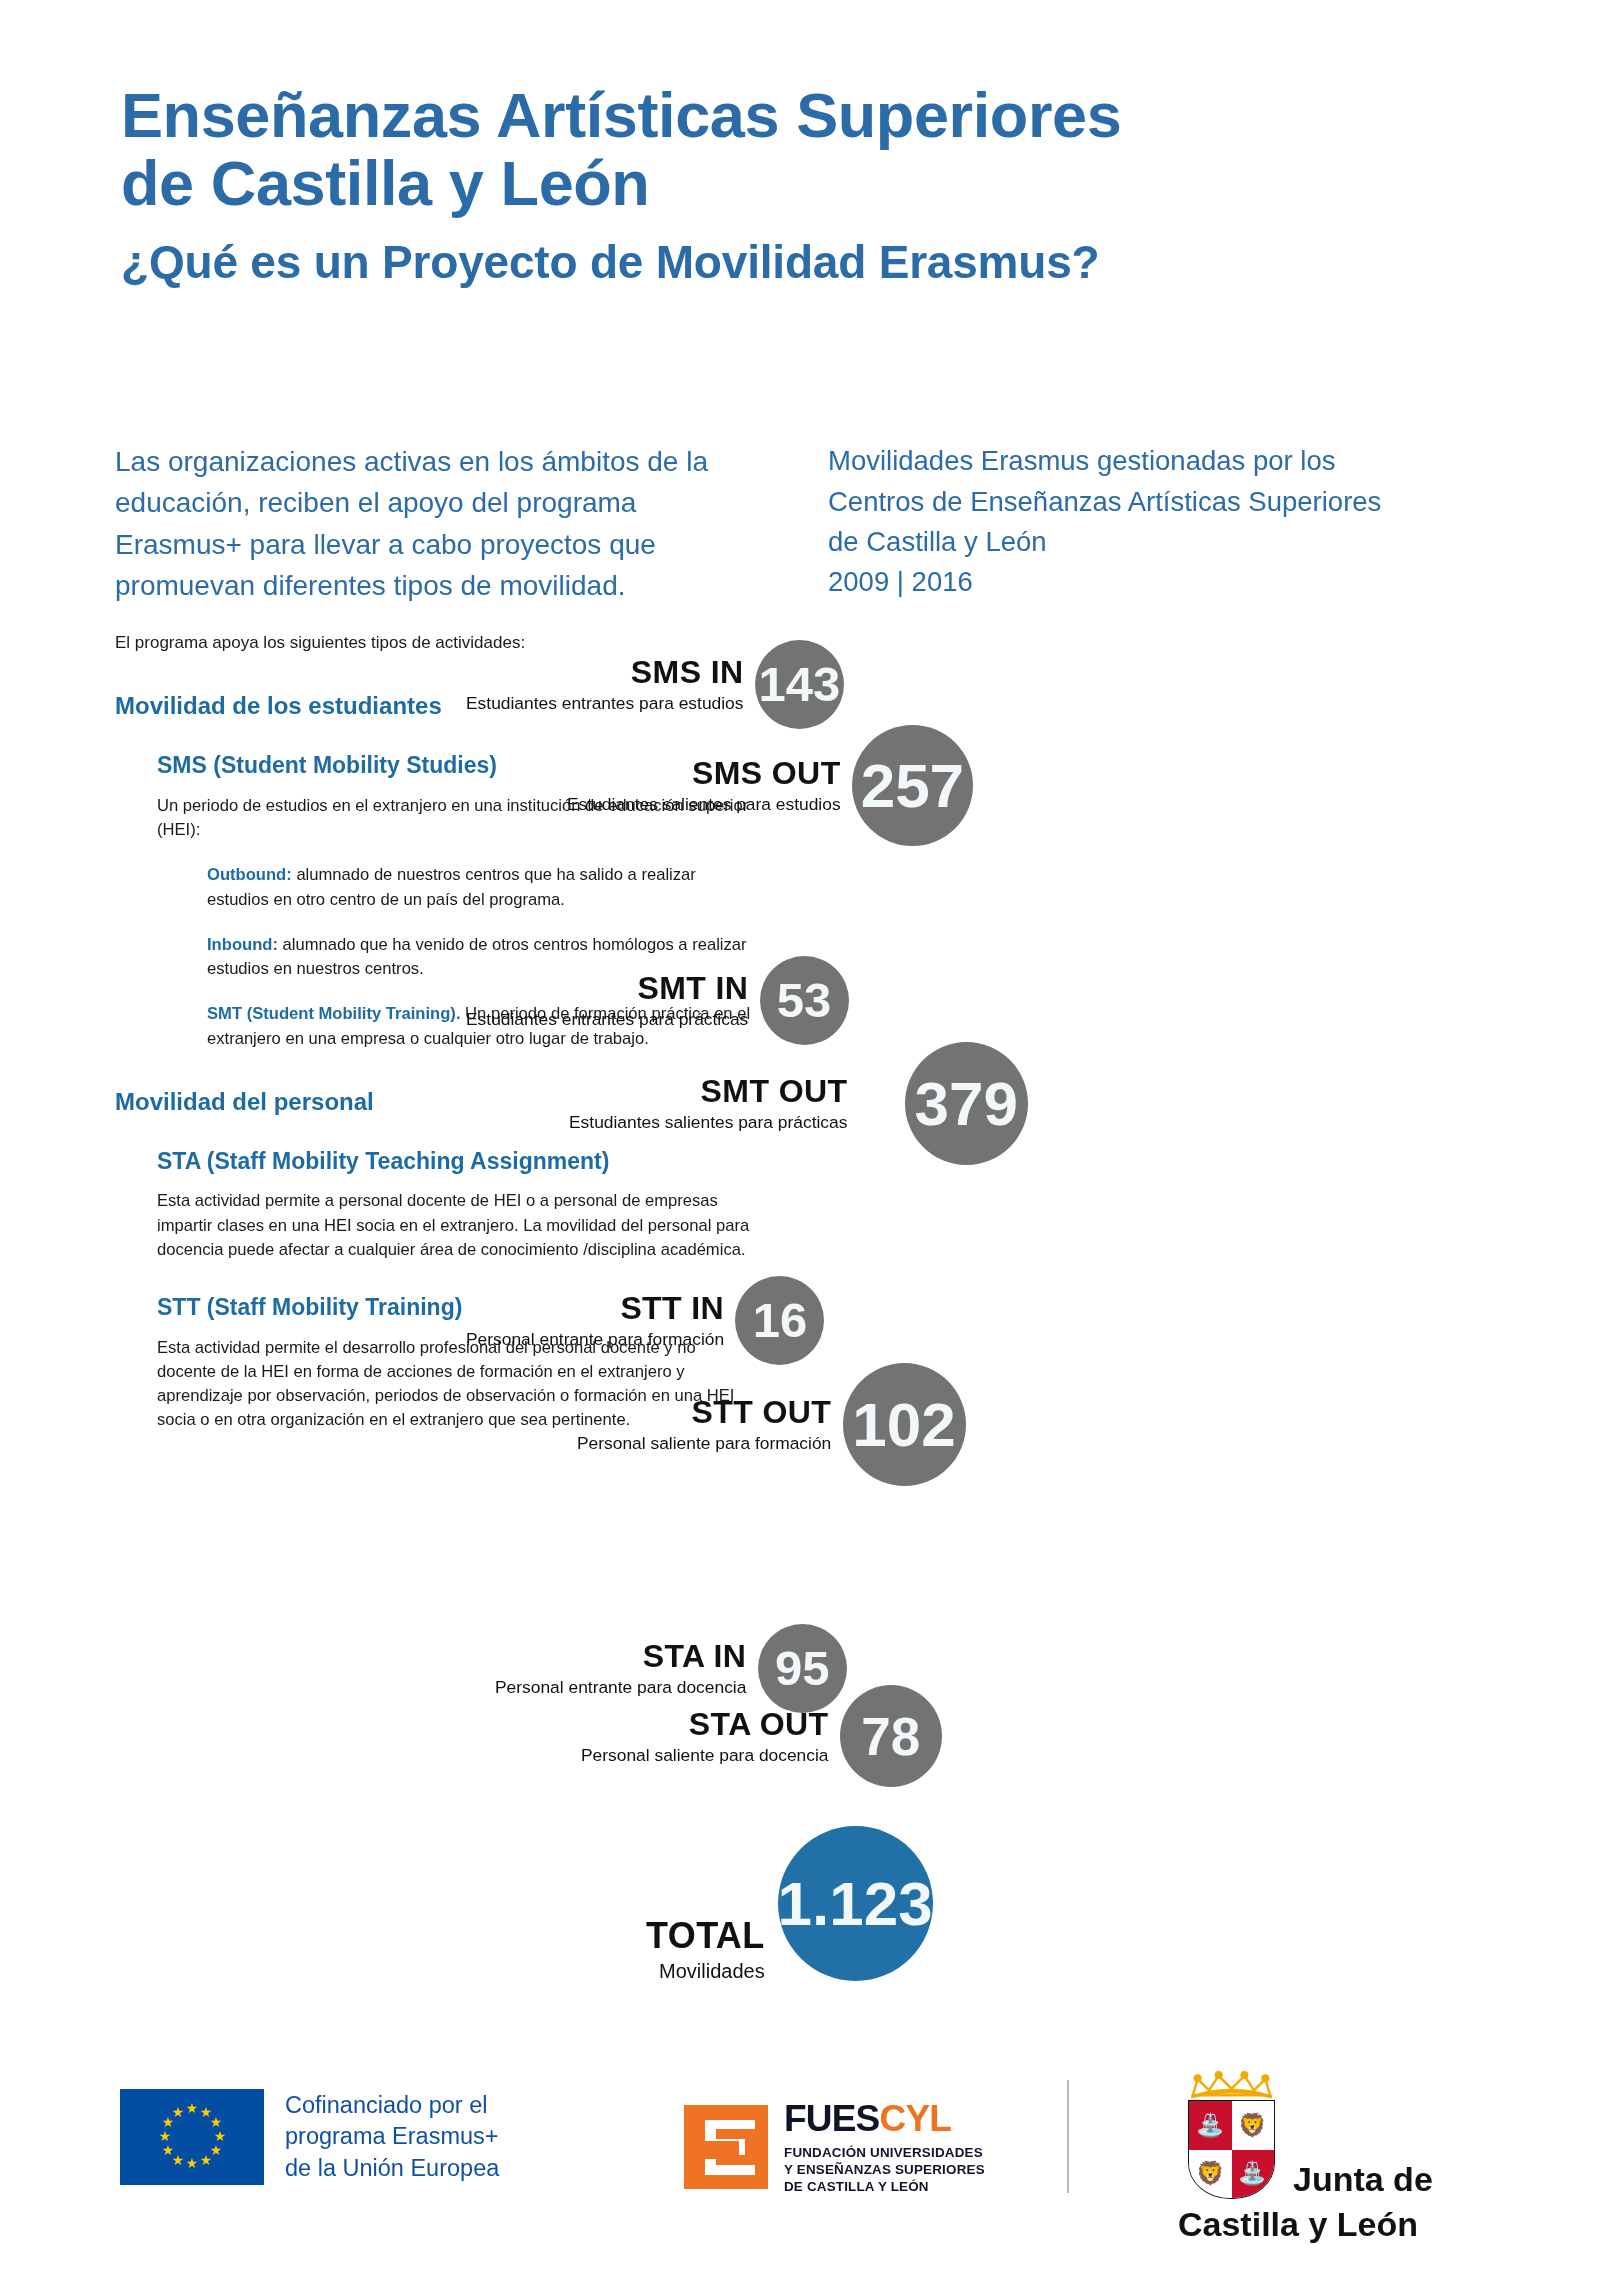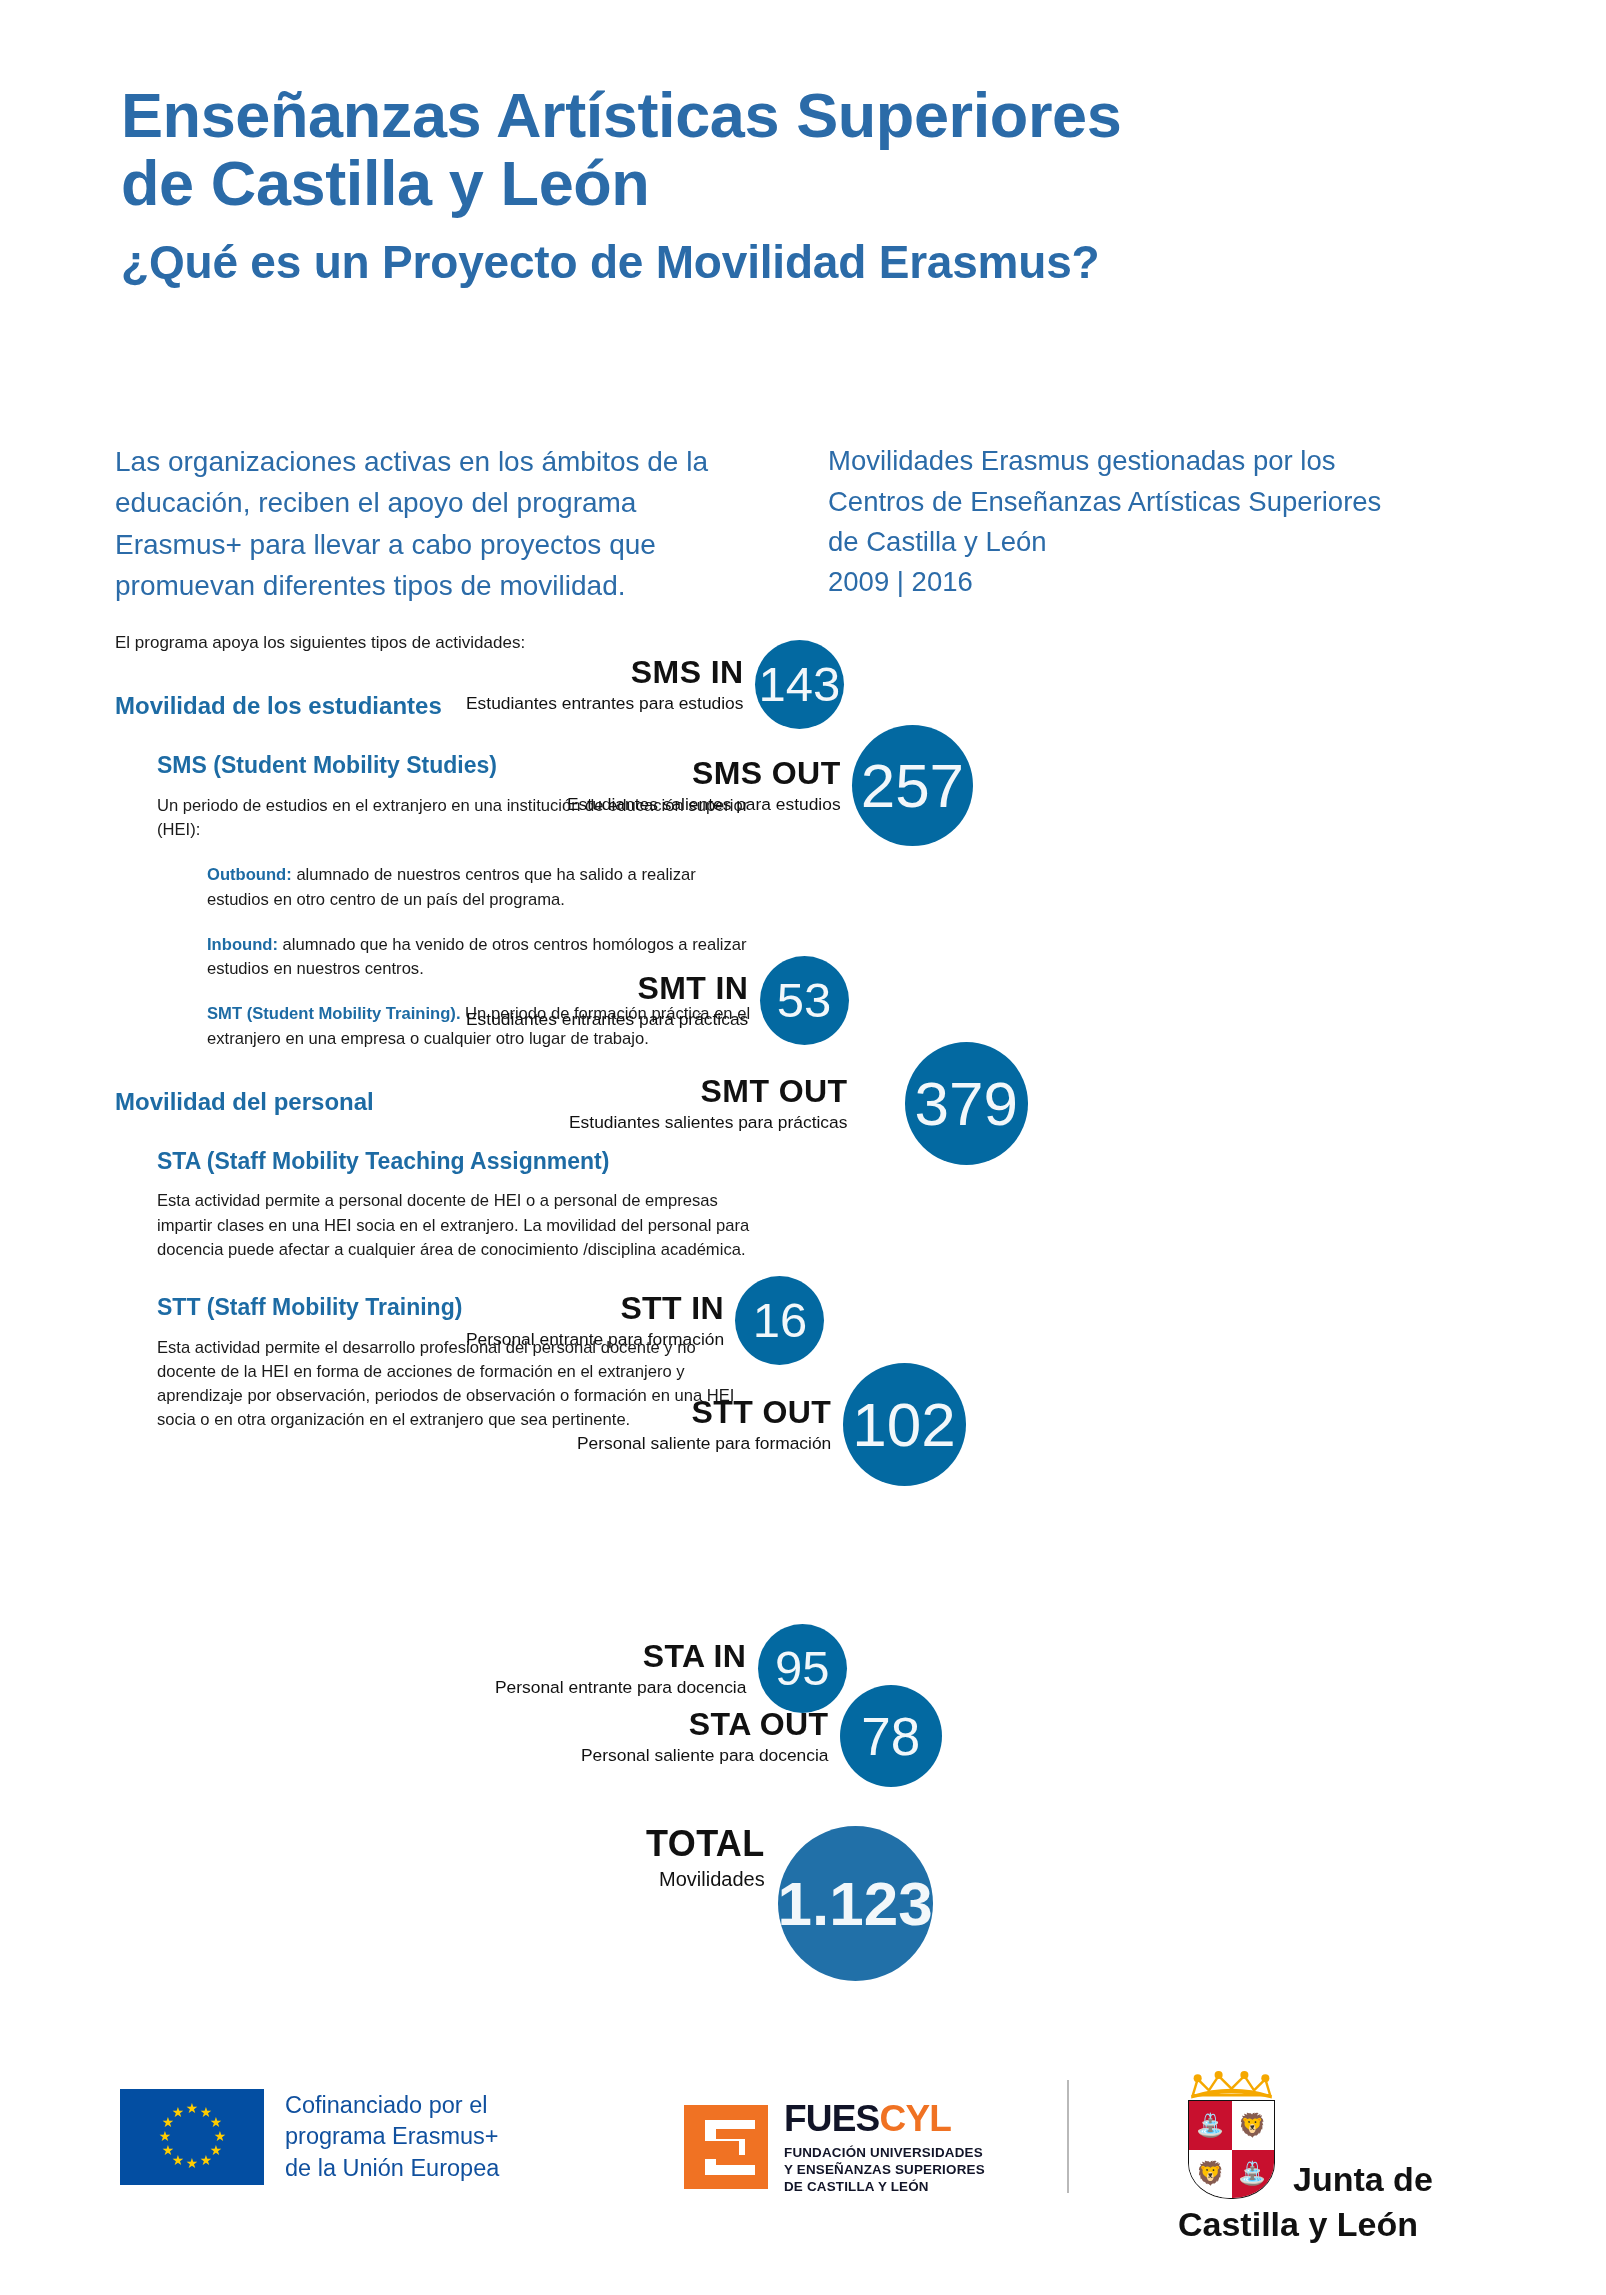--- a/index.html
+++ b/index.html
@@ -61,36 +61,36 @@
     padding-right:11.3px;line-height:1;
   }
   .stat-code{
     font-size:32px;font-weight:700;color:#111;letter-spacing:0.4px;
     white-space:nowrap;
   }
   .stat-desc{
     font-size:17.4px;color:#111;margin-top:7.3px;white-space:nowrap;
   }
   .bubble{
-    border-radius:50%;background:#0369a1;color:#f2f7fa;
+    border-radius:50%;background:#737373;color:#f2f7fa;
     display:flex;align-items:center;justify-content:center;
-    font-weight:400;line-height:1;flex:0 0 auto;
+    font-weight:700;line-height:1;flex:0 0 auto;
   }
   .b-143{width:89px;height:89px;font-size:49px;}
   .b-257{width:121px;height:121px;font-size:62px;}
   .b-53 {width:89px;height:89px;font-size:49px;}
   .b-379{width:123px;height:123px;font-size:62px;}
   .b-16 {width:89px;height:89px;font-size:49px;}
   .b-102{width:123px;height:123px;font-size:62px;}
   .b-95 {width:89px;height:89px;font-size:49px;}
   .b-78 {width:102px;height:102px;font-size:53px;}
 
   
   .total-row{
-    position:absolute;left:646px;top:1826px;display:flex;align-items:flex-start;
+    position:absolute;left:646px;top:1826px;display:flex;align-items:flex-end;
   }
   .total-labels{
     display:flex;flex-direction:column;align-items:flex-end;
     padding-right:13px;line-height:1;
   }
   .total-code{font-size:36px;font-weight:700;color:#111;letter-spacing:0.4px;}
   .total-desc{font-size:20px;color:#111;margin-top:7.3px;}
   .b-total{
     width:155px;height:155px;border-radius:50%;background:#2170a8;
     color:#f2f7fa;display:flex;align-items:center;justify-content:center;

